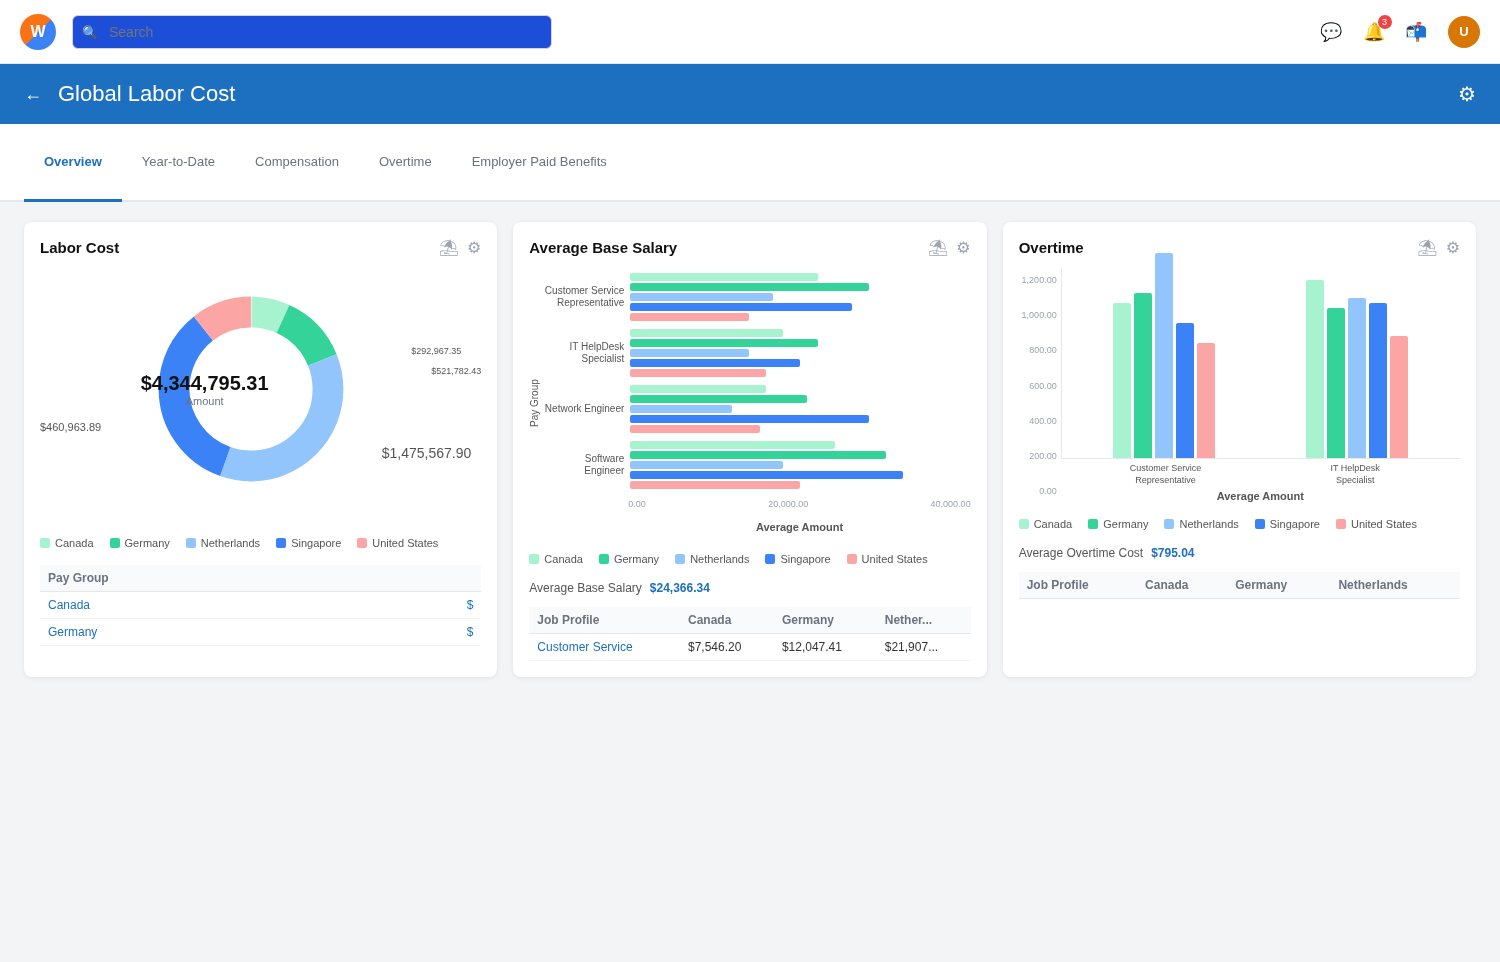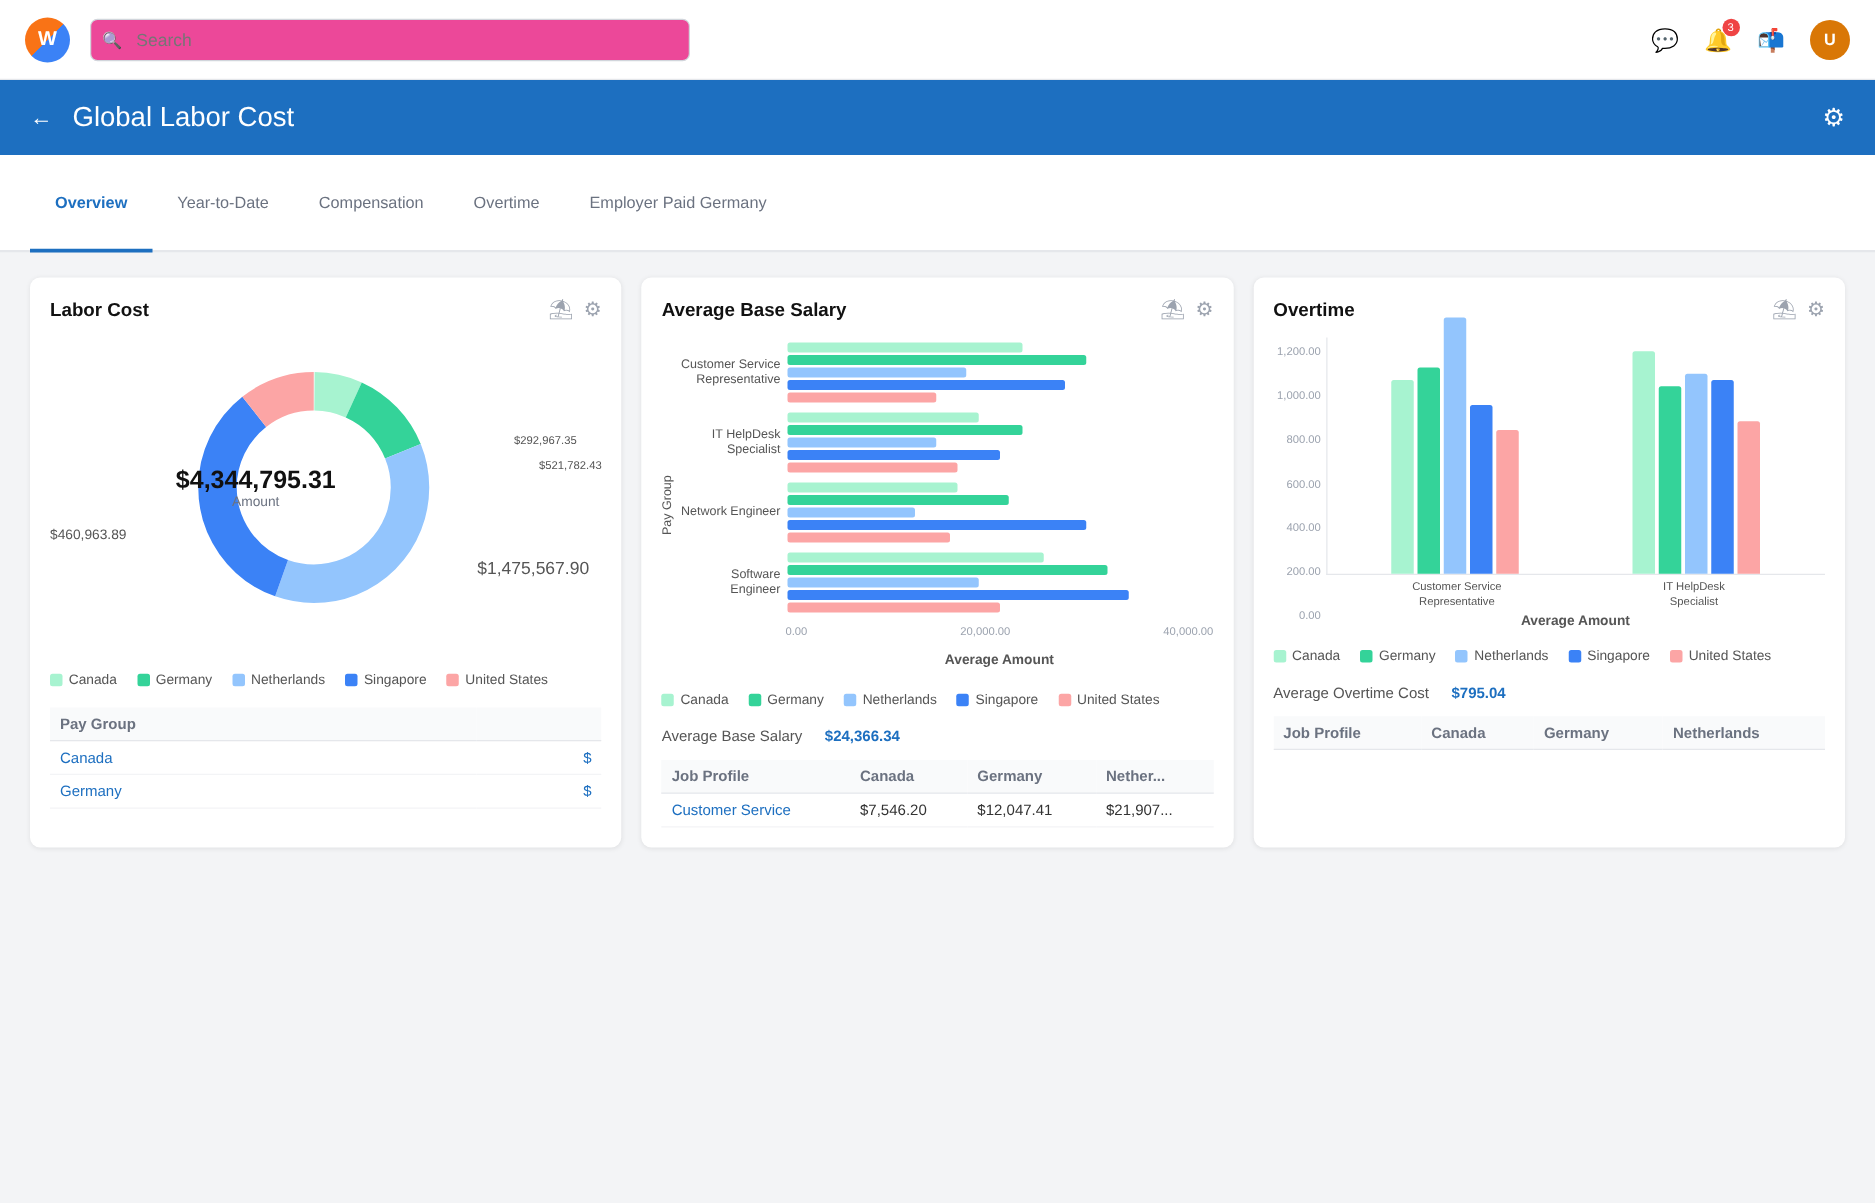--- a/index.html
+++ b/index.html
@@ -3,21 +3,21 @@
   <meta charset="utf-8">
   <style>
     * { box-sizing: border-box; margin: 0; padding: 0; }
     body { font-family: -apple-system, BlinkMacSystemFont, 'Segoe UI', Arial, sans-serif; background: #f3f4f6; font-size: 13px; color: #333; }
 
     
     .top-nav { background: #fff; height: 64px; display: flex; align-items: center; padding: 0 20px; border-bottom: 1px solid #e5e7eb; gap: 16px; }
     .logo-circle { width: 36px; height: 36px; border-radius: 50%; background: linear-gradient(135deg, #f97316 50%, #3b82f6 50%); display: flex; align-items: center; justify-content: center; }
     .logo-w { color: #fff; font-weight: bold; font-size: 16px; }
     .search-bar { flex: 1; max-width: 480px; position: relative; }
-    .search-bar input { width: 100%; padding: 8px 12px 8px 36px; border: 1px solid #d1d5db; border-radius: 6px; font-size: 14px; outline: none; background: #ec4899; }
+    .search-bar input { width: 100%; padding: 8px 12px 8px 36px; border: 1px solid #d1d5db; border-radius: 6px; font-size: 14px; outline: none; background: #1d4ed8; }
     .search-icon-wrap { position: absolute; left: 10px; top: 50%; transform: translateY(-50%); color: #9ca3af; }
     .nav-icons { margin-left: auto; display: flex; align-items: center; gap: 20px; }
     .nav-icon { color: #6b7280; font-size: 18px; cursor: pointer; position: relative; }
     .badge { position: absolute; top: -6px; right: -6px; background: #ef4444; color: #fff; border-radius: 50%; width: 14px; height: 14px; font-size: 9px; display: flex; align-items: center; justify-content: center; }
     .avatar { width: 32px; height: 32px; border-radius: 50%; background: #d97706; overflow: hidden; display: flex; align-items: center; justify-content: center; color: white; font-weight: bold; }
 
     
     .page-header { background: #1d6fc0; color: #fff; height: 60px; display: flex; align-items: center; padding: 0 24px; gap: 16px; }
     .back-btn { color: #fff; font-size: 18px; cursor: pointer; }
     .page-title { font-size: 22px; font-weight: 400; flex: 1; }
@@ -58,21 +58,21 @@
     
     .hbar-chart { display: flex; flex-direction: column; gap: 8px; padding: 4px 0; }
     .hbar-row { display: flex; align-items: center; gap: 6px; }
     .hbar-label { width: 80px; font-size: 10px; color: #555; text-align: right; flex-shrink: 0; line-height: 1.2; }
     .hbar-group { flex: 1; display: flex; flex-direction: column; gap: 2px; }
     .hbar { height: 8px; border-radius: 2px; }
     .vbar-group { display: flex; align-items: flex-end; gap: 3px; }
     .vbar { width: 18px; border-radius: 2px 2px 0 0; }
     .axis-title { font-size: 11px; font-weight: 600; color: #555; text-align: center; margin-top: 4px; }
 
-    .stat-row { display: flex; gap: 18px; font-size: 12px; align-items: center; }
+    .stat-row { display: flex; gap: 8px; font-size: 12px; align-items: center; }
     .stat-label { color: #555; }
     .stat-value { color: #1d6fc0; font-weight: 600; }
   </style>
 </head>
 <body>
 
 <div class="top-nav">
   <div class="logo-circle">
     <span class="logo-w">W</span>
   </div>
@@ -95,21 +95,21 @@
   <span class="back-btn">←</span>
   <span class="page-title">Global Labor Cost</span>
   <span class="settings-icon">⚙</span>
 </div>
 
 <div class="tabs">
   <div class="tab active">Overview</div>
   <div class="tab">Year-to-Date</div>
   <div class="tab">Compensation</div>
   <div class="tab">Overtime</div>
-  <div class="tab">Employer Paid Germany</div>
+  <div class="tab">Employer Paid Benefits</div>
 </div>
 
 <div class="main">
 
   <div class="card">
     <div class="card-header">
       <span class="card-title">Labor Cost</span>
       <div class="card-actions">
         <span>⛱</span>
         <span>⚙</span>

